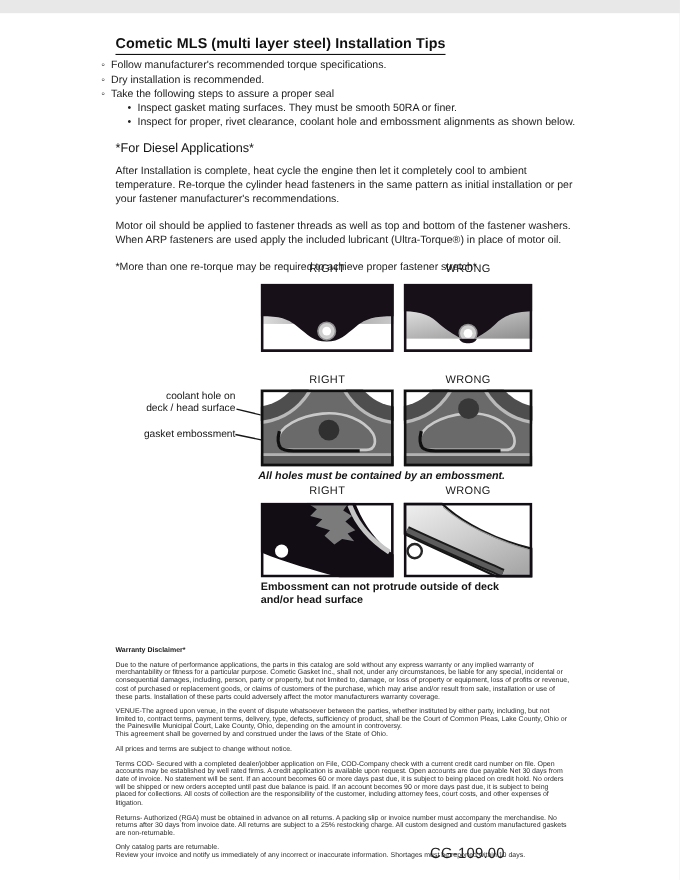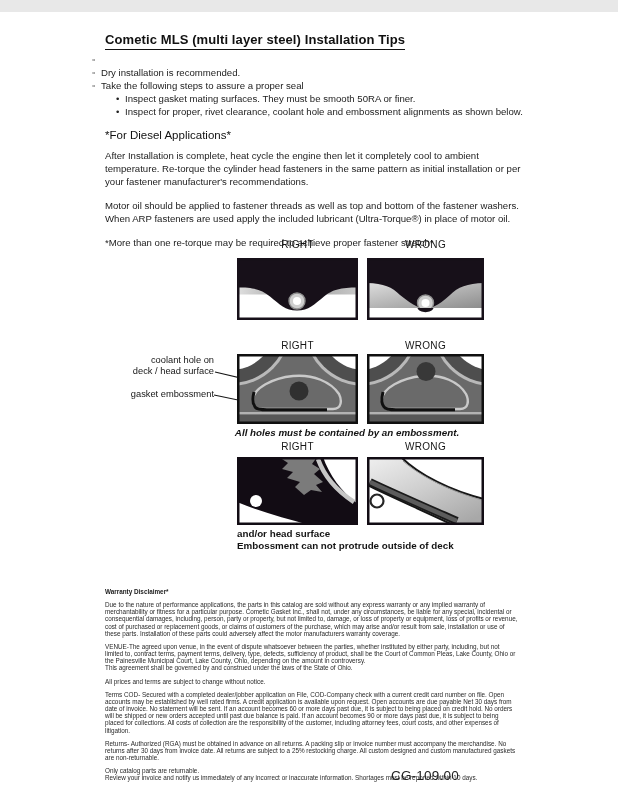--- a/index.html
+++ b/index.html
@@ -34,20 +34,21 @@
 </head>
 <body>
 
 <div class="page">
 
   <div class="abs title">Cometic MLS (multi layer steel) Installation Tips</div>
 
   <div class="abs bullets">
     <div class="b">
       <span class="m">◦</span>
+      <span>Follow manufacturer's recommended torque specifications.</span>
     </div>
     <div class="b">
       <span class="m">◦</span>
       <span>Dry installation is recommended.</span>
     </div>
     <div class="b">
       <span class="m">◦</span>
       <span>Take the following steps to assure a proper seal</span>
     </div>
     <div class="b sub">
@@ -175,22 +176,22 @@
     <rect width="117" height="68" fill="#fff"></rect>
     <path d="M34,0 L0,0 L0,28 C20,38 52,52 86,68 L117,68 L117,42 C84,34 52,18 34,0 Z" fill="url(#w3a)" stroke="#161616" stroke-width="2"></path>
     <path d="M36,4 C54,20 86,35 115,43" fill="none" stroke="#9a9a9a" stroke-width="1"></path>
     <path d="M3,25 C24,35 56,49 90,64" fill="none" stroke="#1a1a1a" stroke-width="8"></path>
     <path d="M3,25 C24,35 56,49 90,64" fill="none" stroke="#5c5c5c" stroke-width="4.5"></path>
     <circle cx="10" cy="44" r="6.5" fill="#ffffff" stroke="#262626" stroke-width="2.2"></circle>
     <rect x="1.25" y="1.25" width="114.5" height="65.5" fill="none" stroke="#120c14" stroke-width="2.5"></rect>
   </svg>
 
   <div class="abs dg-caption" style="left:237px;top:516px;width:250px;">
+    <div>Embossment can not protrude outside of deck</div>
     <div>and/or head surface</div>
-    <div>Embossment can not protrude outside of deck</div>
   </div>
 
   <div class="abs fine">
     <div class="fh">Warranty Disclaimer*</div>
     <p class="fp">Due to the nature of performance applications, the parts in this catalog are sold without any express warranty or any implied warranty of merchantability or fitness for a particular purpose.  Cometic Gasket Inc., shall not, under any circumstances, be liable for any special, incidental or consequential damages, including, person, party or property, but not limited to, damage, or loss of property or equipment, loss of profits or revenue, cost of purchased or replacement goods, or claims of customers of the purchase, which may arise and/or result from sale, installation or use of these parts.  Installation of these parts could adversely affect the motor manufacturers warranty coverage.</p>
     <p class="fp fp0">VENUE-The agreed upon venue, in the event of dispute whatsoever between the parties, whether instituted by either party, including, but not limited to, contract terms, payment terms, delivery, type, defects, sufficiency of product, shall be the Court of Common Pleas, Lake County, Ohio or the Painesville Municipal Court, Lake County, Ohio, depending on the amount in controversy.</p>
     <p class="fp">This agreement shall be governed by and construed under the laws of the State of Ohio.</p>
     <p class="fp">All prices and terms are subject to change without notice.</p>
     <p class="fp">Terms COD- Secured with a completed dealer/jobber application on File, COD-Company check with a current credit card number on file.  Open accounts may be established by well rated firms.  A credit application is available upon request.  Open accounts are due payable Net 30 days from date of invoice.  No statement will be sent.  If an account becomes 60 or more days past due, it is subject to being placed on credit hold.  No orders will be shipped or new orders accepted until past due balance is paid.  If an account becomes 90 or more days past due, it is subject to being placed for collections.  All costs of collection are the responsibility of the customer, including attorney fees, court costs, and other expenses of litigation.</p>
     <p class="fp">Returns- Authorized (RGA) must be obtained in advance on all returns.  A packing slip or invoice number must accompany the merchandise.  No returns after 30 days from invoice date.  All returns are subject to a 25% restocking charge.  All custom designed and custom manufactured gaskets are non-returnable.</p>

